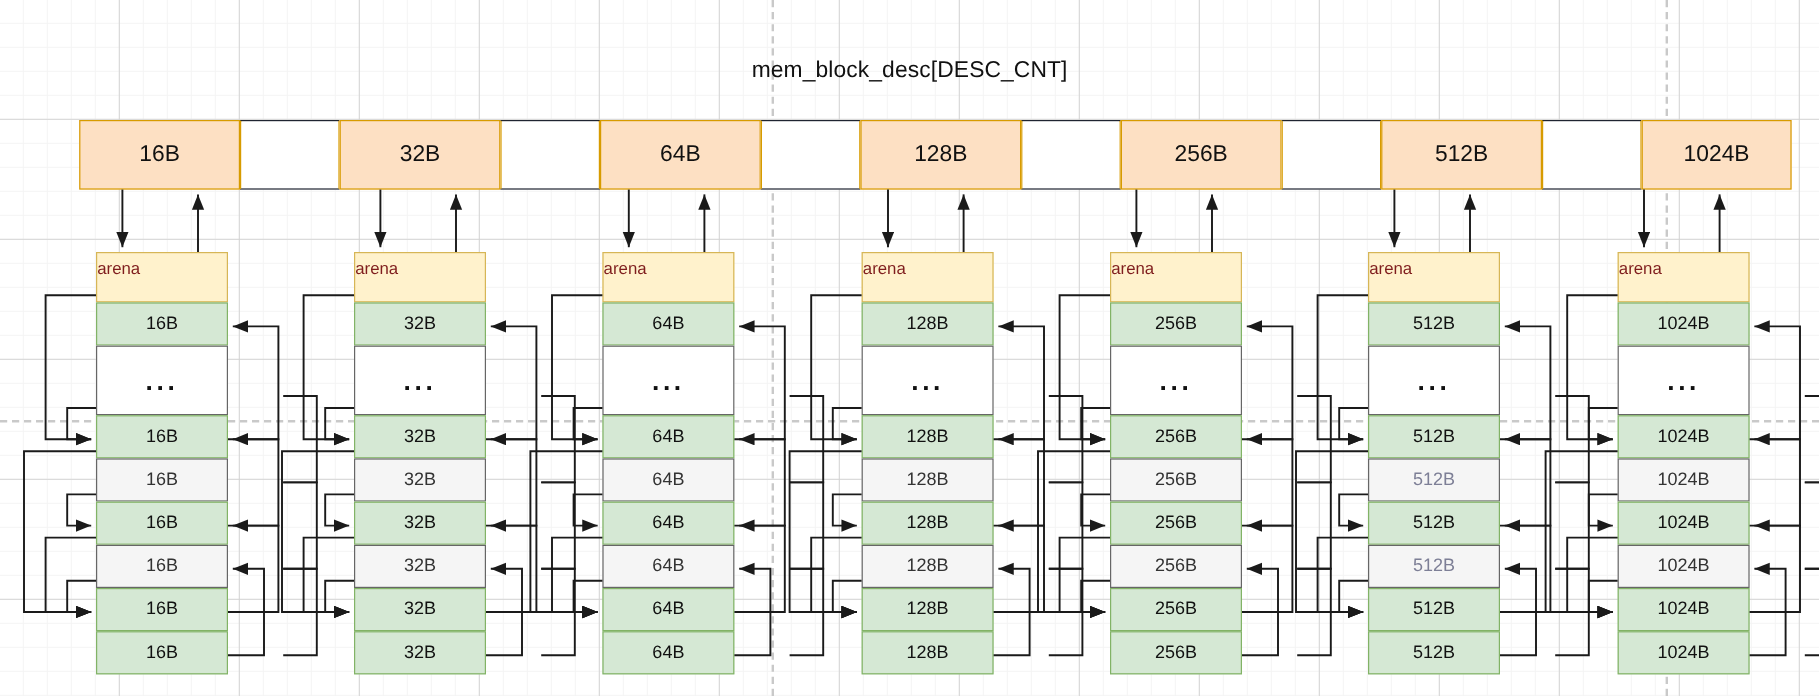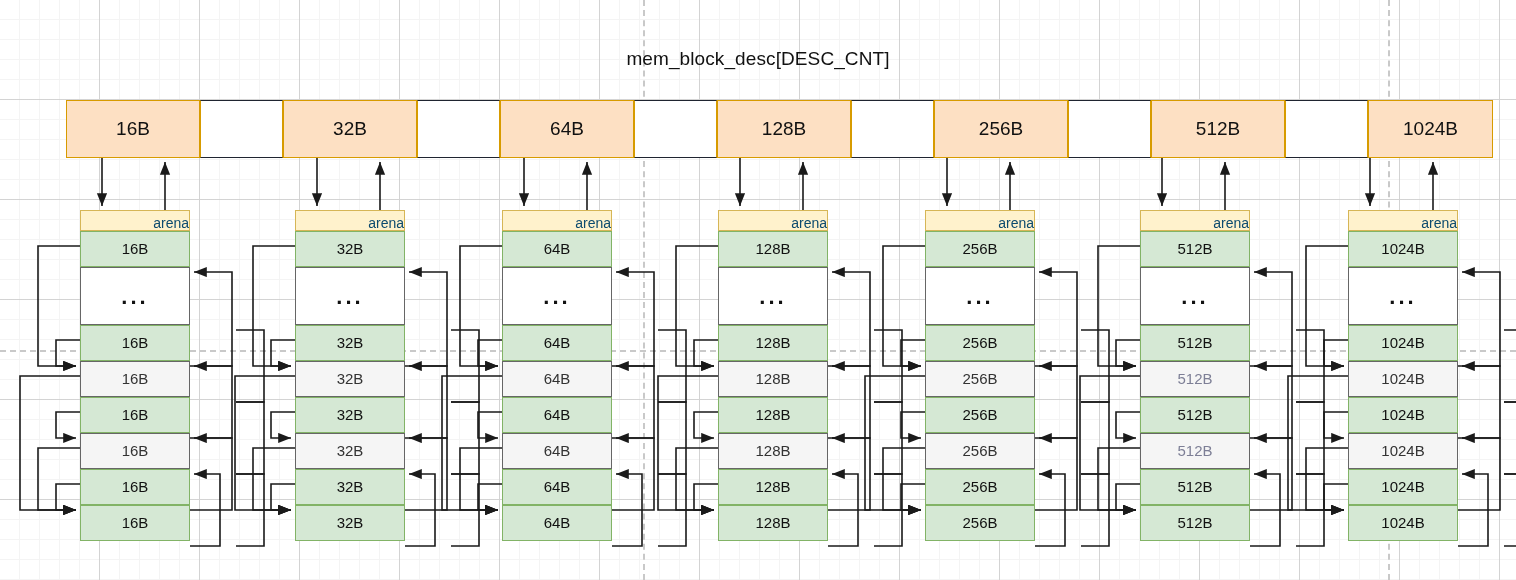--- a/index.html
+++ b/index.html
@@ -49,22 +49,22 @@
     background:#ffffff;
     border-top:1px solid #1f2430;
     border-bottom:1px solid #1f2430;
     border-left:1px solid #d79b00;
     border-right:1px solid #d79b00;
   }
 
   
   .arena{position:absolute;top:210px;width:110px;}
   .arena-head{
-    box-sizing:border-box;height:21px;line-height:24px;text-align:right;
-    background:#fff2cc;border:1px solid #d6b656;font-size:14px;color:#0c4a6e;
+    box-sizing:border-box;height:42px;line-height:24px;text-align:left;
+    background:#fff2cc;border:1px solid #d6b656;font-size:14px;color:#7f1d1d;
   }
   .cell{
     box-sizing:border-box;height:36px;line-height:34px;text-align:center;
     font-size:15px;color:#111;
   }
   .cell.green{background:#d5e8d4;border:1px solid #82b366;}
   .cell.gray{background:#f5f5f5;border:1px solid #666666;color:#333;}
   .cell.dots{
     background:#ffffff;border:1px solid #666666;height:58px;line-height:58px;
     font-size:22px;letter-spacing:3px;font-weight:bold;color:#111;

